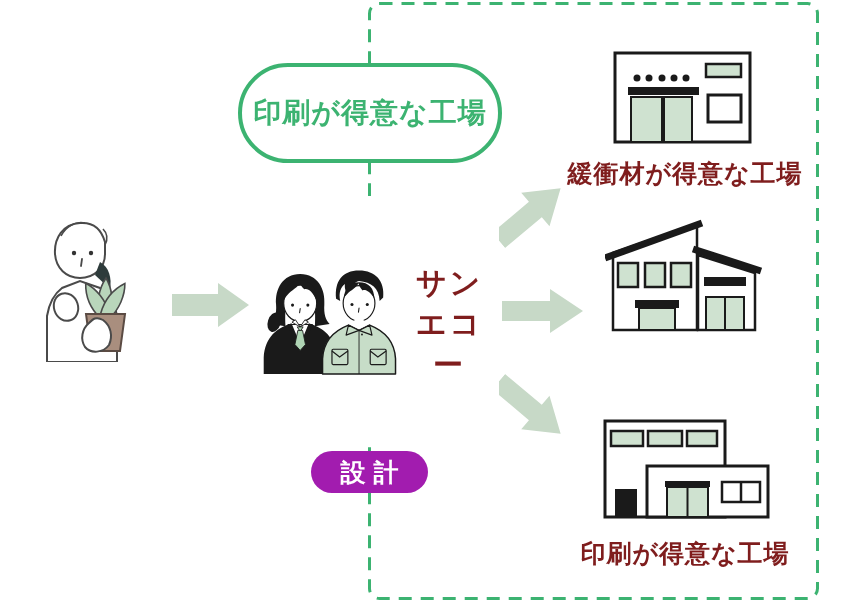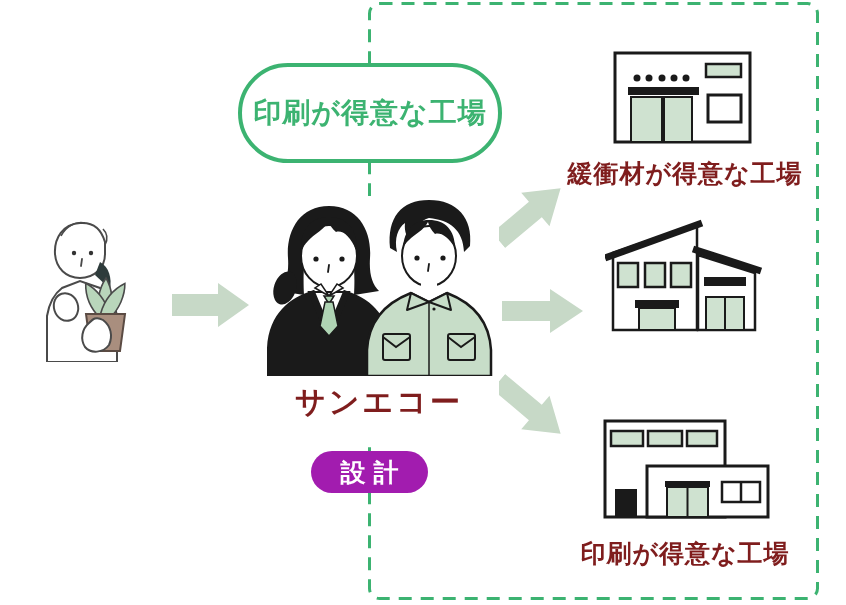--- a/index.html
+++ b/index.html
@@ -22,21 +22,21 @@
     left:238px;top:63px;width:264px;height:100px;box-sizing:border-box;
     background:#fff;border:4px solid #3cb371;border-radius:52px;z-index:3;
     display:flex;flex-direction:column;align-items:center;justify-content:center;
   }
   .speech-bubble div{
     font-size:28px;font-weight:bold;color:#3cb371;line-height:1.3;letter-spacing:1px;white-space:nowrap;
   }
   
   .company-box{
     left:259px;top:196px;width:240px;height:250px;background:#fff;z-index:3;
-    display:flex;flex-direction:column;align-items:center;
+    display:flex;flex-direction:row;align-items:center;
   }
   .company-label{font-size:30px;letter-spacing:3px;margin-top:6px;}
   
   .design-badge{
     left:311px;top:451px;width:117px;height:42px;background:#a21caf;border-radius:21px;z-index:3;
     display:flex;align-items:center;justify-content:center;
   }
   .design-badge span{
     color:#fff;font-size:25px;font-weight:bold;letter-spacing:8px;padding-left:8px;white-space:nowrap;
   }

